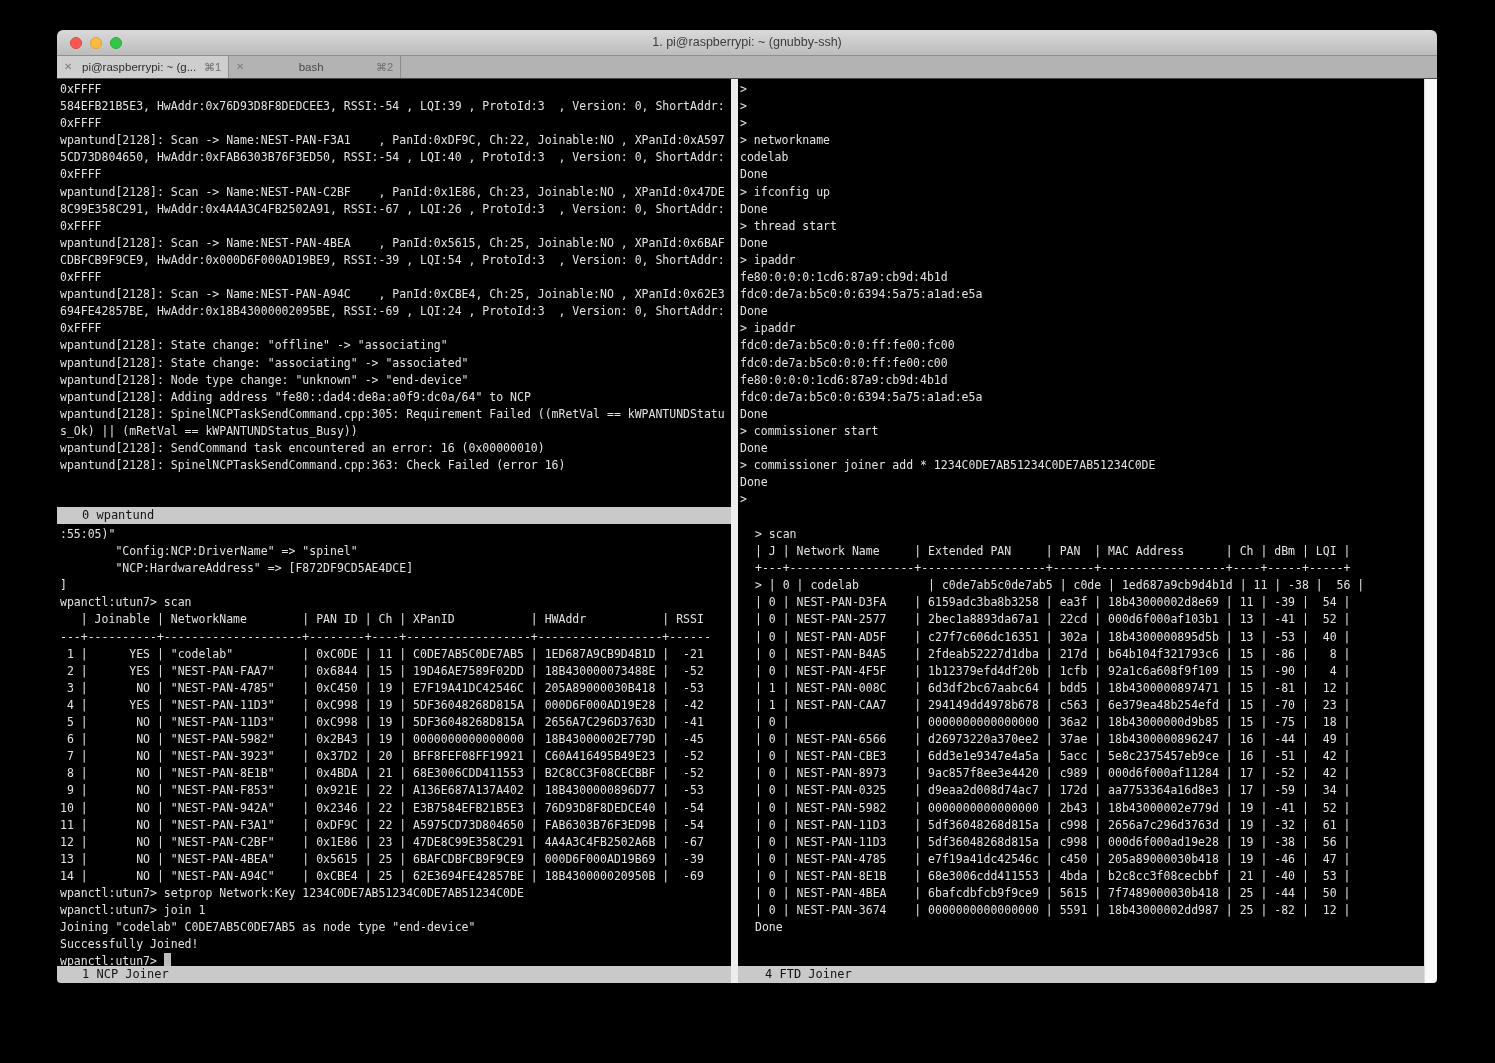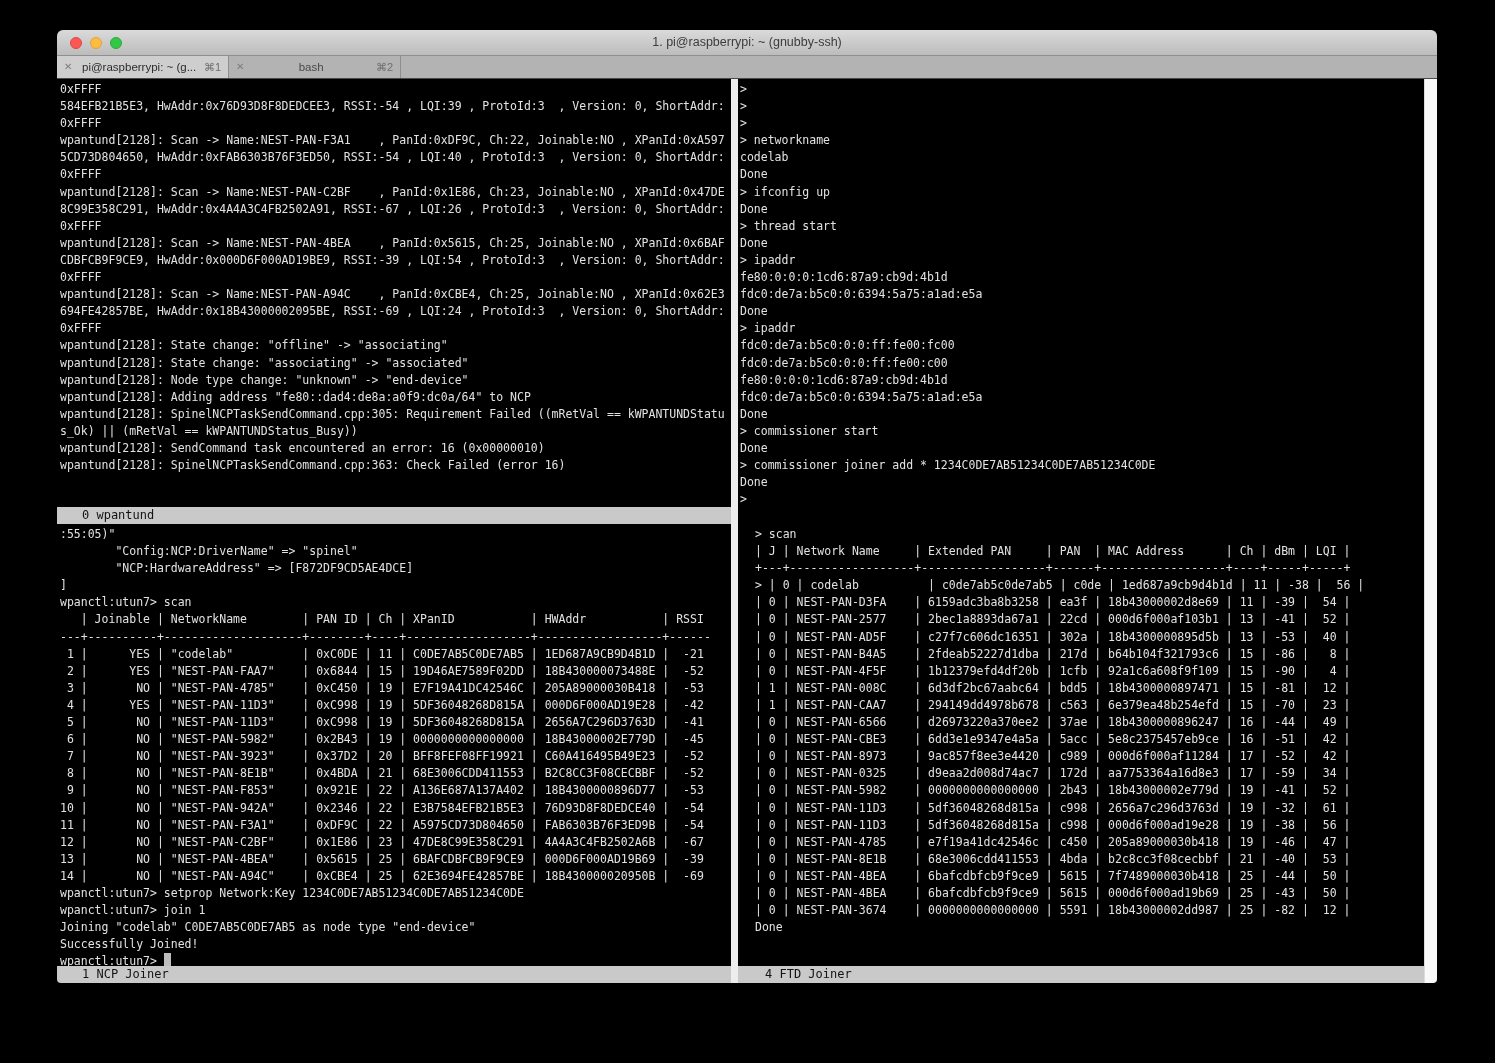--- a/index.html
+++ b/index.html
@@ -178,31 +178,31 @@
           <div class="tline">| J | Network Name     | Extended PAN     | PAN  | MAC Address      | Ch | dBm | LQI |</div>
           <div class="tline">+---+------------------+------------------+------+------------------+----+-----+-----+</div>
           <div class="tline">&gt; | 0 | codelab          | c0de7ab5c0de7ab5 | c0de | 1ed687a9cb9d4b1d | 11 | -38 |  56 |</div>
           <div class="tline">| 0 | NEST-PAN-D3FA    | 6159adc3ba8b3258 | ea3f | 18b43000002d8e69 | 11 | -39 |  54 |</div>
           <div class="tline">| 0 | NEST-PAN-2577    | 2bec1a8893da67a1 | 22cd | 000d6f000af103b1 | 13 | -41 |  52 |</div>
           <div class="tline">| 0 | NEST-PAN-AD5F    | c27f7c606dc16351 | 302a | 18b4300000895d5b | 13 | -53 |  40 |</div>
           <div class="tline">| 0 | NEST-PAN-B4A5    | 2fdeab52227d1dba | 217d | b64b104f321793c6 | 15 | -86 |   8 |</div>
           <div class="tline">| 0 | NEST-PAN-4F5F    | 1b12379efd4df20b | 1cfb | 92a1c6a608f9f109 | 15 | -90 |   4 |</div>
           <div class="tline">| 1 | NEST-PAN-008C    | 6d3df2bc67aabc64 | bdd5 | 18b4300000897471 | 15 | -81 |  12 |</div>
           <div class="tline">| 1 | NEST-PAN-CAA7    | 294149dd4978b678 | c563 | 6e379ea48b254efd | 15 | -70 |  23 |</div>
+          <div class="tline">| 0 |                  | 0000000000000000 | 36a2 | 18b43000000d9b85 | 15 | -75 |  18 |</div>
           <div class="tline">| 0 | NEST-PAN-6566    | d26973220a370ee2 | 37ae | 18b4300000896247 | 16 | -44 |  49 |</div>
           <div class="tline">| 0 | NEST-PAN-CBE3    | 6dd3e1e9347e4a5a | 5acc | 5e8c2375457eb9ce | 16 | -51 |  42 |</div>
           <div class="tline">| 0 | NEST-PAN-8973    | 9ac857f8ee3e4420 | c989 | 000d6f000af11284 | 17 | -52 |  42 |</div>
           <div class="tline">| 0 | NEST-PAN-0325    | d9eaa2d008d74ac7 | 172d | aa7753364a16d8e3 | 17 | -59 |  34 |</div>
           <div class="tline">| 0 | NEST-PAN-5982    | 0000000000000000 | 2b43 | 18b43000002e779d | 19 | -41 |  52 |</div>
           <div class="tline">| 0 | NEST-PAN-11D3    | 5df36048268d815a | c998 | 2656a7c296d3763d | 19 | -32 |  61 |</div>
           <div class="tline">| 0 | NEST-PAN-11D3    | 5df36048268d815a | c998 | 000d6f000ad19e28 | 19 | -38 |  56 |</div>
           <div class="tline">| 0 | NEST-PAN-4785    | e7f19a41dc42546c | c450 | 205a89000030b418 | 19 | -46 |  47 |</div>
           <div class="tline">| 0 | NEST-PAN-8E1B    | 68e3006cdd411553 | 4bda | b2c8cc3f08cecbbf | 21 | -40 |  53 |</div>
           <div class="tline">| 0 | NEST-PAN-4BEA    | 6bafcdbfcb9f9ce9 | 5615 | 7f7489000030b418 | 25 | -44 |  50 |</div>
-          <div class="tline">| 0 | NEST-PAN-4BEA    | 6bafcdbfcb9f9ce9 | 5615 | 000d6f000ad19b69 | 25 | -43 |  50 |</div>
           <div class="tline">| 0 | NEST-PAN-3674    | 0000000000000000 | 5591 | 18b43000002dd987 | 25 | -82 |  12 |</div>
           <div class="tline">Done</div>
         </div>
     </div>
 
     <div class="sbar stl">0 wpantund</div>
     <div class="sbar sbl">1 NCP Joiner</div>
     <div class="sbar sbr">4 FTD Joiner</div>
 
     <div class="vdiv"></div>

